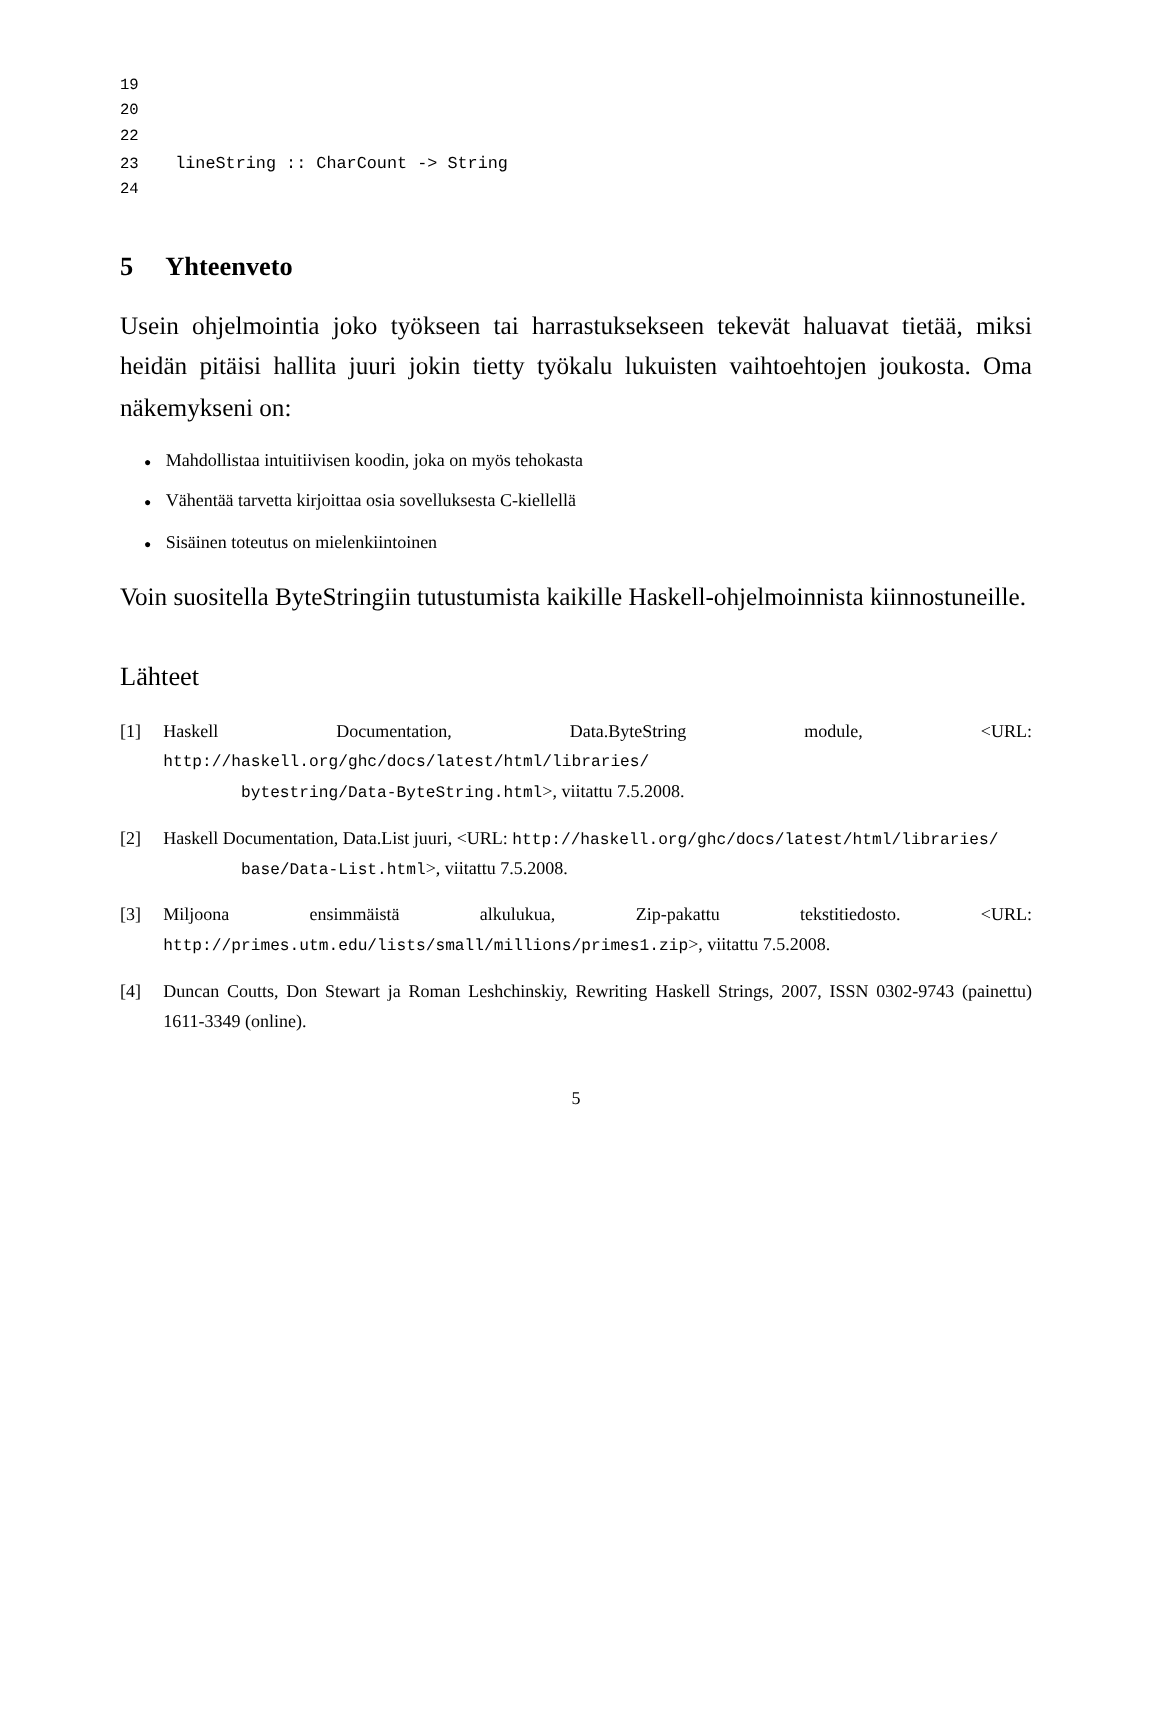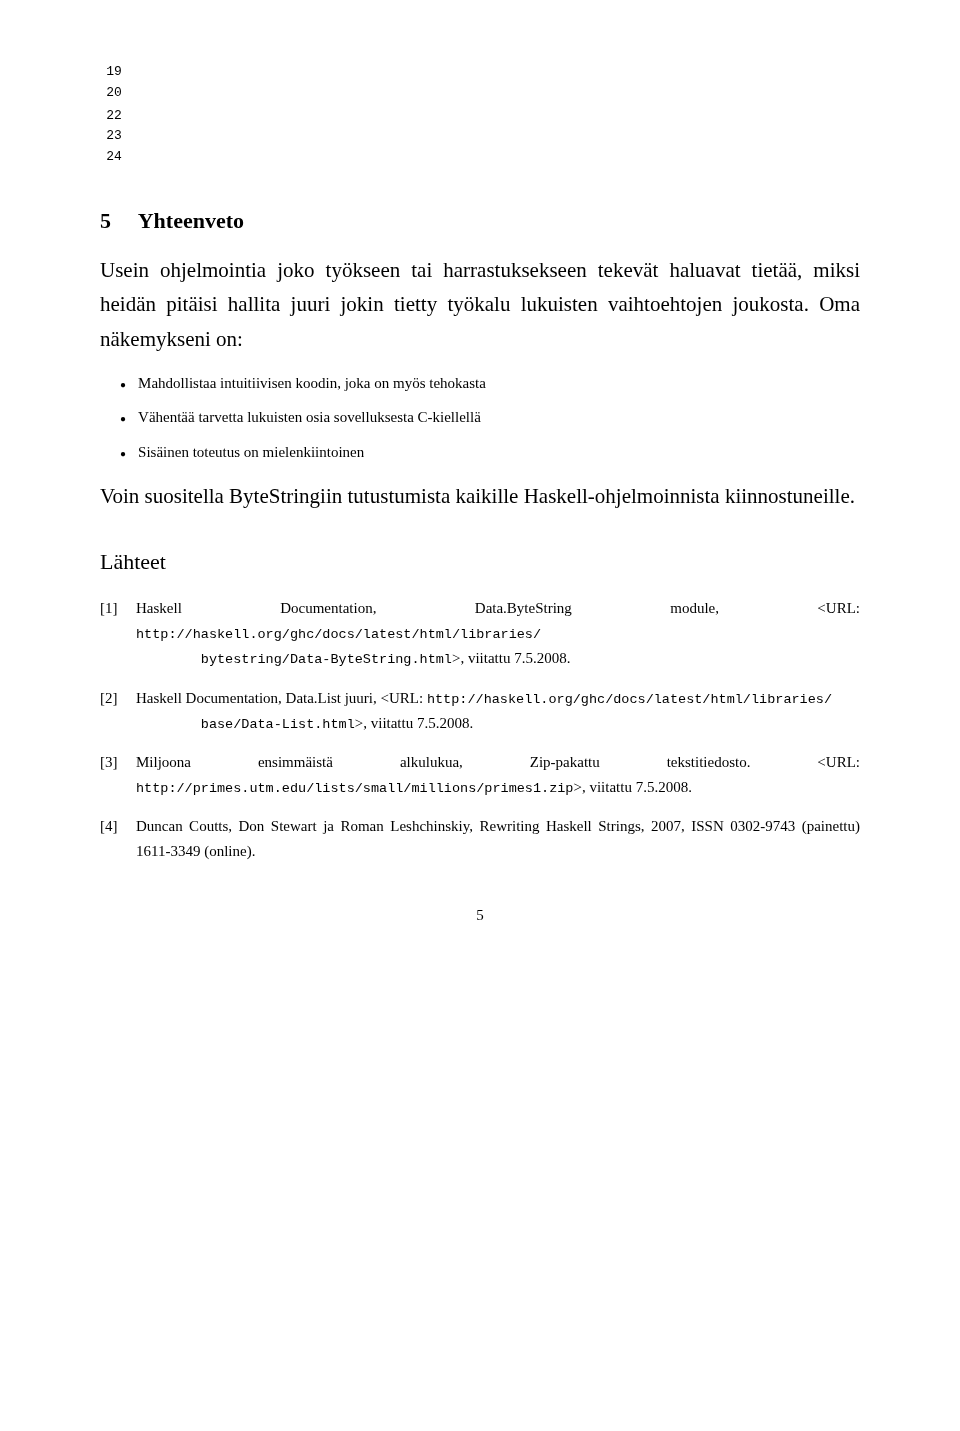--- a/index.html
+++ b/index.html
@@ -23,21 +23,21 @@
       line-height: 1.6;
       margin-bottom: 28px;
     }
     .code-line {
       display: flex;
       align-items: baseline;
     }
     .line-num {
       color: #000;
       min-width: 28px;
-      text-align: center;
+      text-align: left;
       margin-right: 18px;
       font-size: 13px;
       user-select: none;
     }
     .line-empty {
       height: 1.6em;
     }
     .section-heading {
       font-size: 22px;
       font-weight: bold;
@@ -113,20 +113,21 @@
   </div>
   <div class="code-line">
     <span class="line-num">20</span>
   </div>
   <div class="code-line line-empty">
     <span class="line-num">22</span>
     <span>&nbsp;</span>
   </div>
   <div class="code-line">
     <span class="line-num">23</span>
+    <span>lineString :: CharCount -&gt; String</span>
   </div>
   <div class="code-line">
     <span class="line-num">24</span>
   </div>
 </div>
 
 <div class="section-heading">
   <span>5</span>
   &nbsp;&nbsp;&nbsp;
   <span>Yhteenveto</span>
@@ -134,21 +135,21 @@
 
 <p class="body-text">Usein ohjelmointia joko työkseen tai harrastuksekseen tekevät haluavat tietää, miksi heidän pitäisi hallita juuri jokin tietty työkalu lukuisten vaihtoehtojen joukosta. Oma näkemykseni on:</p>
 
 <ul class="bullet-list">
   <li>
     <span class="bullet-dot">●</span>
     <span>Mahdollistaa intuitiivisen koodin, joka on myös tehokasta</span>
   </li>
   <li>
     <span class="bullet-dot">●</span>
-    <span>Vähentää tarvetta lukuisten osia sovelluksesta C-kiellellä</span>
+    <span>Vähentää tarvetta kirjoittaa osia sovelluksesta C-kiellellä</span>
   </li>
   <li>
     <span class="bullet-dot">●</span>
     <span>Sisäinen toteutus on mielenkiintoinen</span>
   </li>
 </ul>
 
 <p class="body-text">Voin suositella ByteStringiin tutustumista kaikille Haskell-ohjelmoinnista kiinnostuneille.</p>
 
 <div class="references-section">

